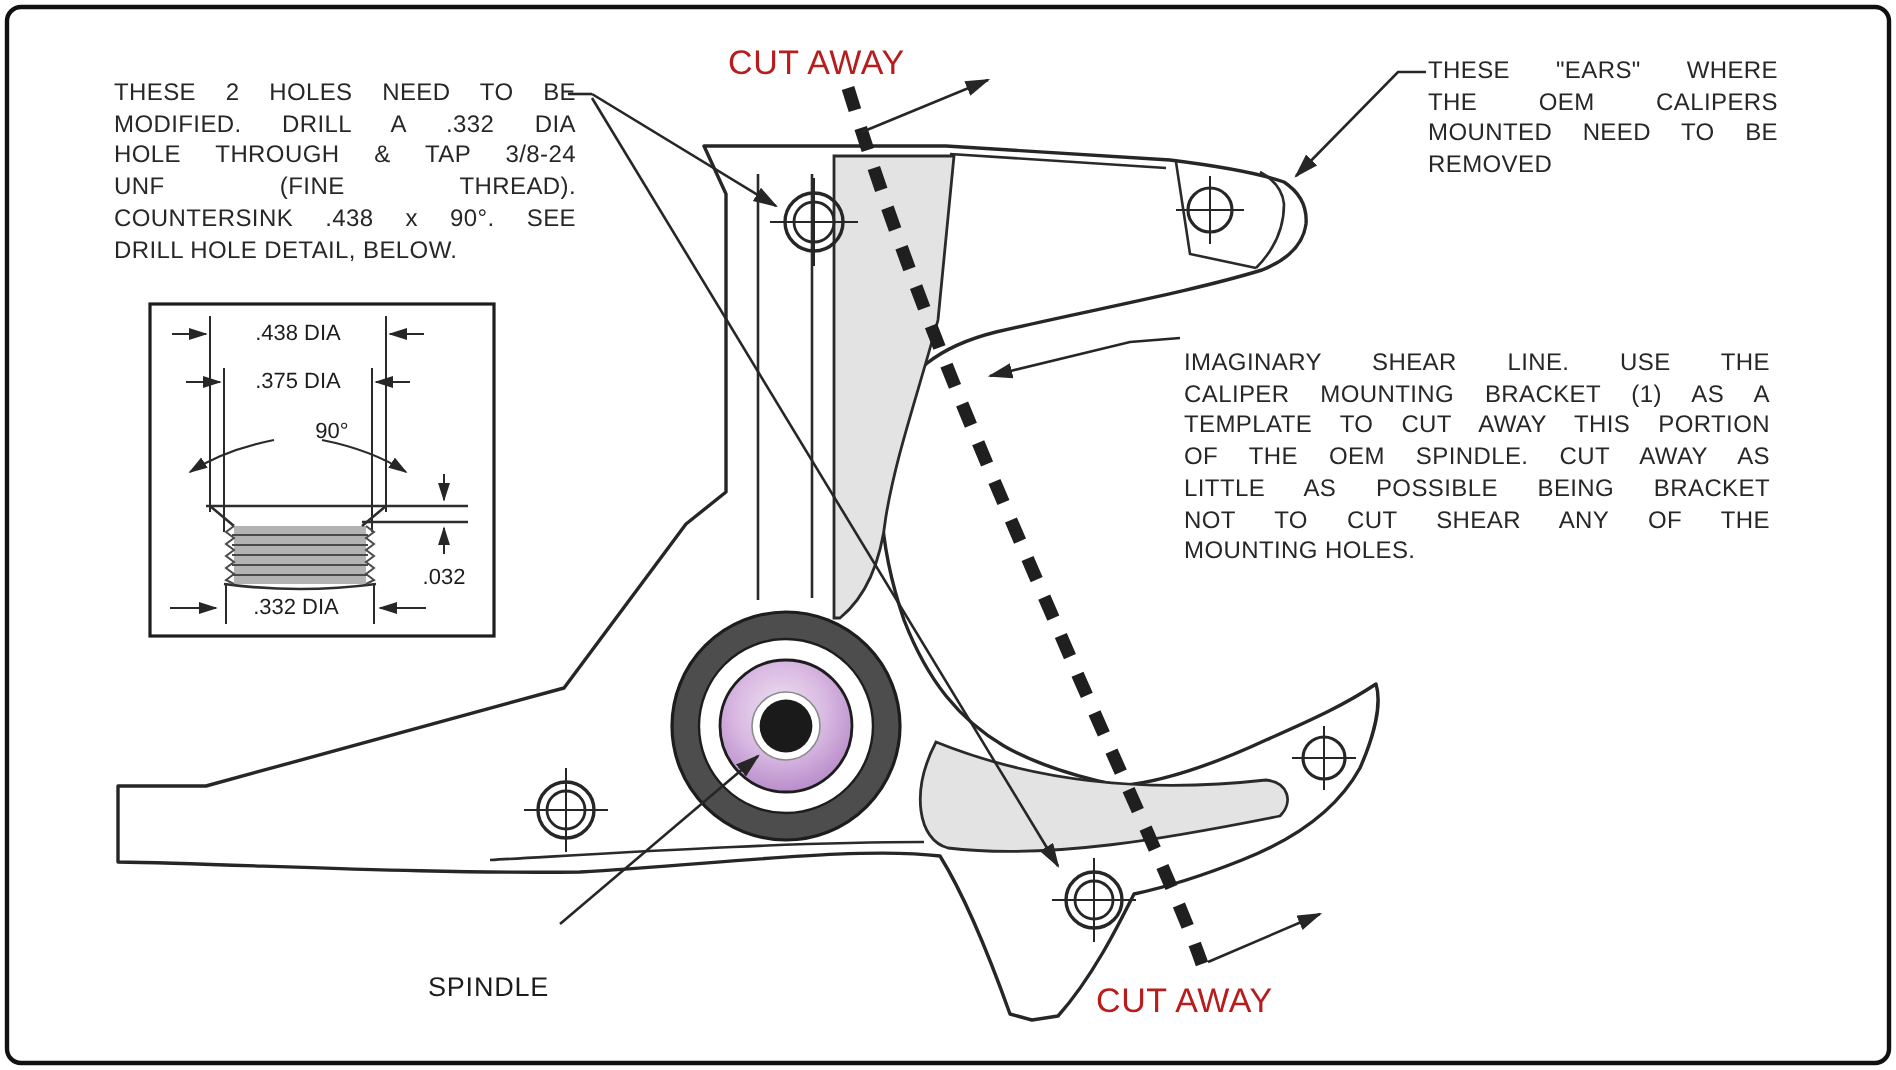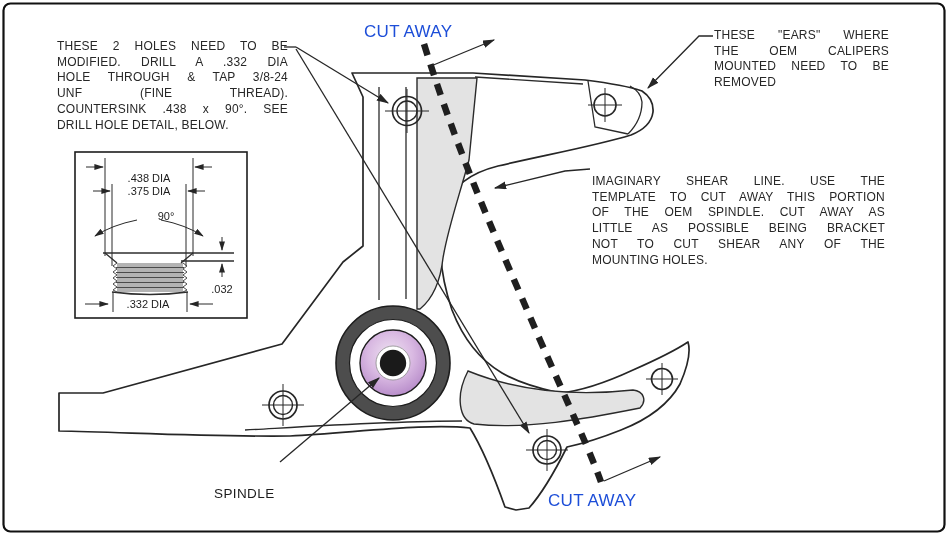--- a/index.html
+++ b/index.html
@@ -3,21 +3,21 @@
 <meta charset="utf-8">
 <style>
   html,body{margin:0;padding:0;background:#ffffff;}
   #stage{position:relative;width:948px;height:535px;background:#fff;overflow:hidden;
          font-family:"Liberation Sans",sans-serif;}
   #diagram{position:absolute;left:0;top:0;}
   .note{position:absolute;font-size:12px;line-height:15.7px;letter-spacing:.2px;
         color:#272727;font-family:"Liberation Sans",sans-serif;}
   .note .jl{text-align:justify;text-align-last:justify;white-space:normal;}
   .note .jl:last-child{text-align-last:left;}
-  .biglabel{position:absolute;font-size:17px;letter-spacing:.3px;color:#1d4ed8;
+  .biglabel{position:absolute;font-size:17px;letter-spacing:.3px;color:#b91c1c;
             font-family:"Liberation Sans",sans-serif;white-space:nowrap;}
   .smlabel{position:absolute;font-size:13.5px;color:#1d1d1d;letter-spacing:.4px;white-space:nowrap;}
   .dim{position:absolute;font-size:11px;color:#1d1d1d;white-space:nowrap;
        transform:translate(-50%,-50%);}
 </style>
 </head>
 <body>
 
 <div id="stage">
 
@@ -154,26 +154,27 @@
 
   <div class="note" style="left:714px;top:28px;width:175px;">
       <div class="jl">THESE "EARS" WHERE</div>
       <div class="jl">THE OEM CALIPERS</div>
       <div class="jl">MOUNTED NEED TO BE</div>
       <div class="jl">REMOVED</div>
     </div>
 
   <div class="note" style="left:592px;top:174px;width:293px;">
       <div class="jl">IMAGINARY SHEAR LINE.  USE THE</div>
+      <div class="jl">CALIPER MOUNTING BRACKET (1) AS A</div>
       <div class="jl">TEMPLATE TO CUT AWAY THIS PORTION</div>
       <div class="jl">OF THE OEM SPINDLE.  CUT AWAY AS</div>
       <div class="jl">LITTLE AS POSSIBLE BEING BRACKET</div>
       <div class="jl">NOT TO CUT SHEAR ANY OF THE</div>
       <div class="jl">MOUNTING HOLES.</div>
     </div>
 
-  <div class="dim" style="left:149px;top:178px;">.438 DIA</div>
+  <div class="dim" style="left:149px;top:167px;">.438 DIA</div>
   <div class="dim" style="left:149px;top:191px;">.375 DIA</div>
   <div class="dim" style="left:166px;top:216px;text-align:center;">90°</div>
   <div class="dim" style="left:222px;top:289px;">.032</div>
   <div class="dim" style="left:148px;top:304px;">.332 DIA</div>
 
 </div>
 
 </body></html>

